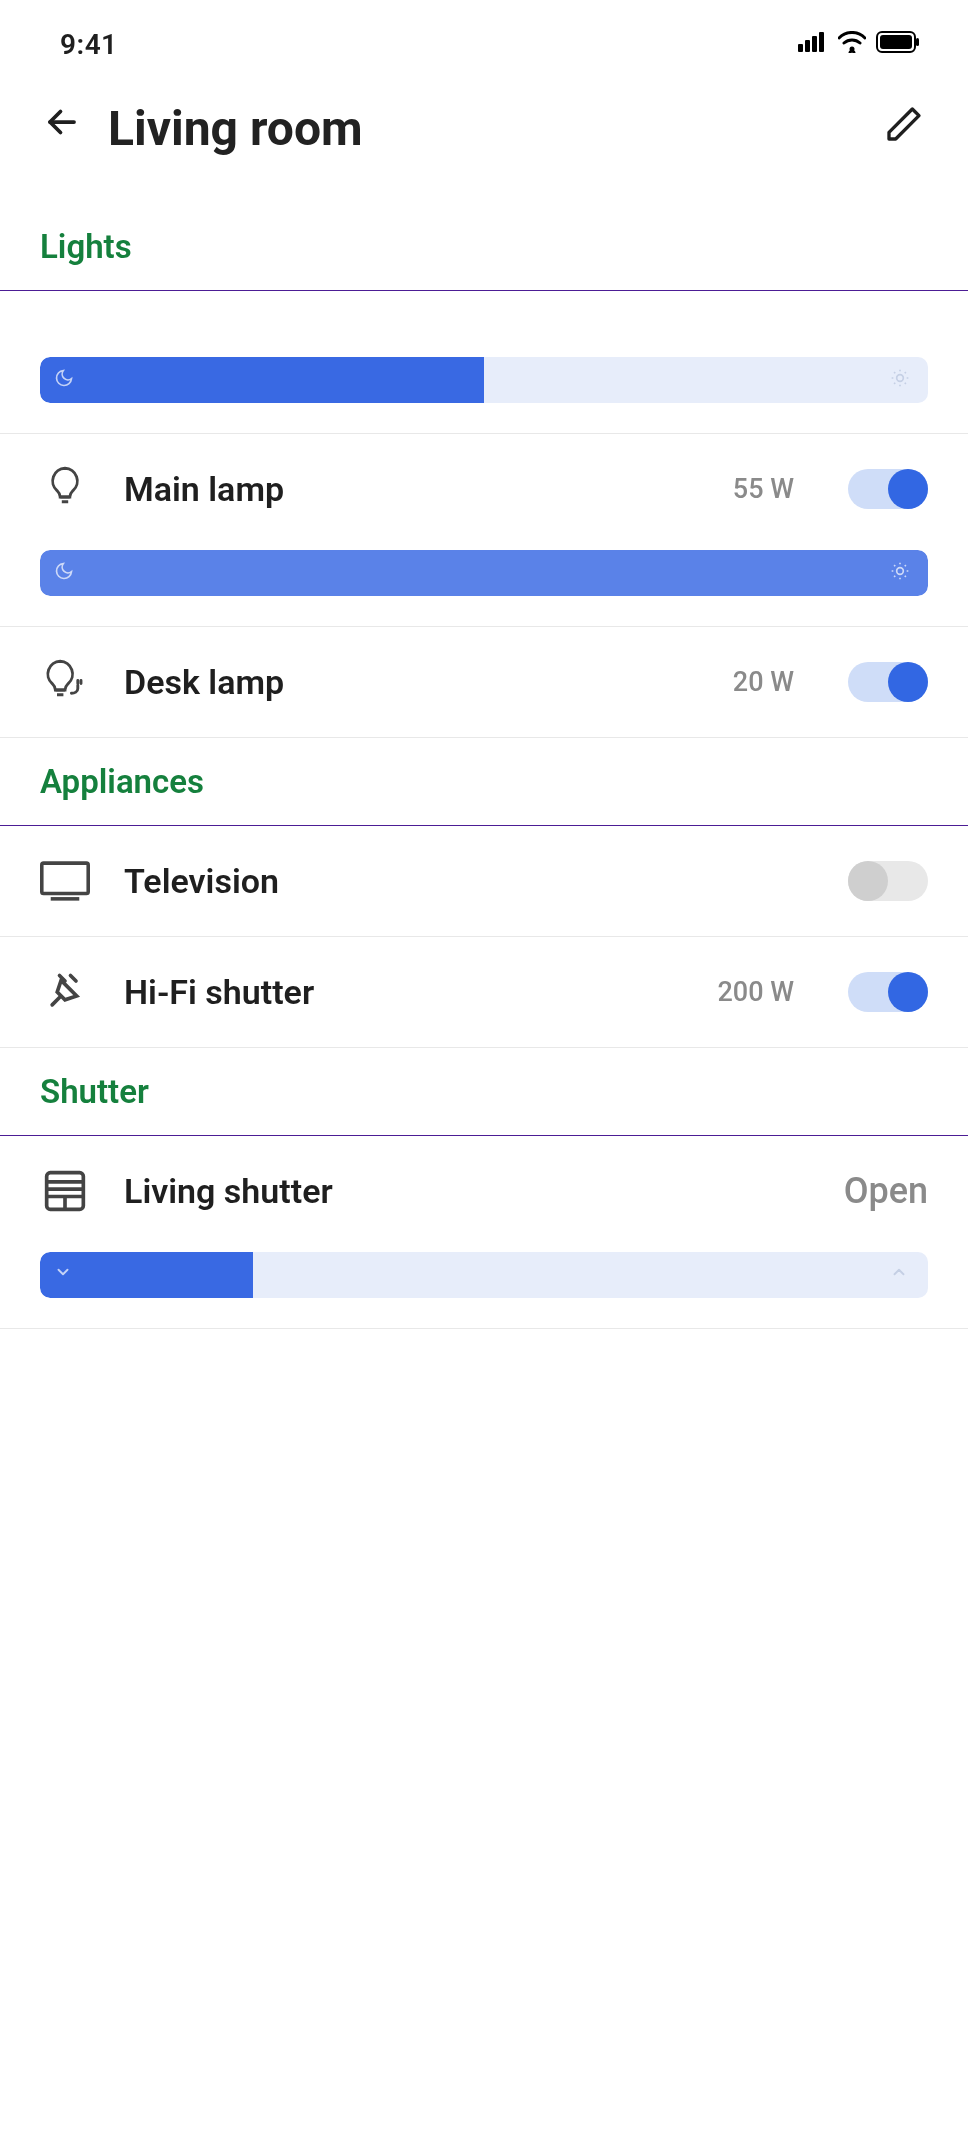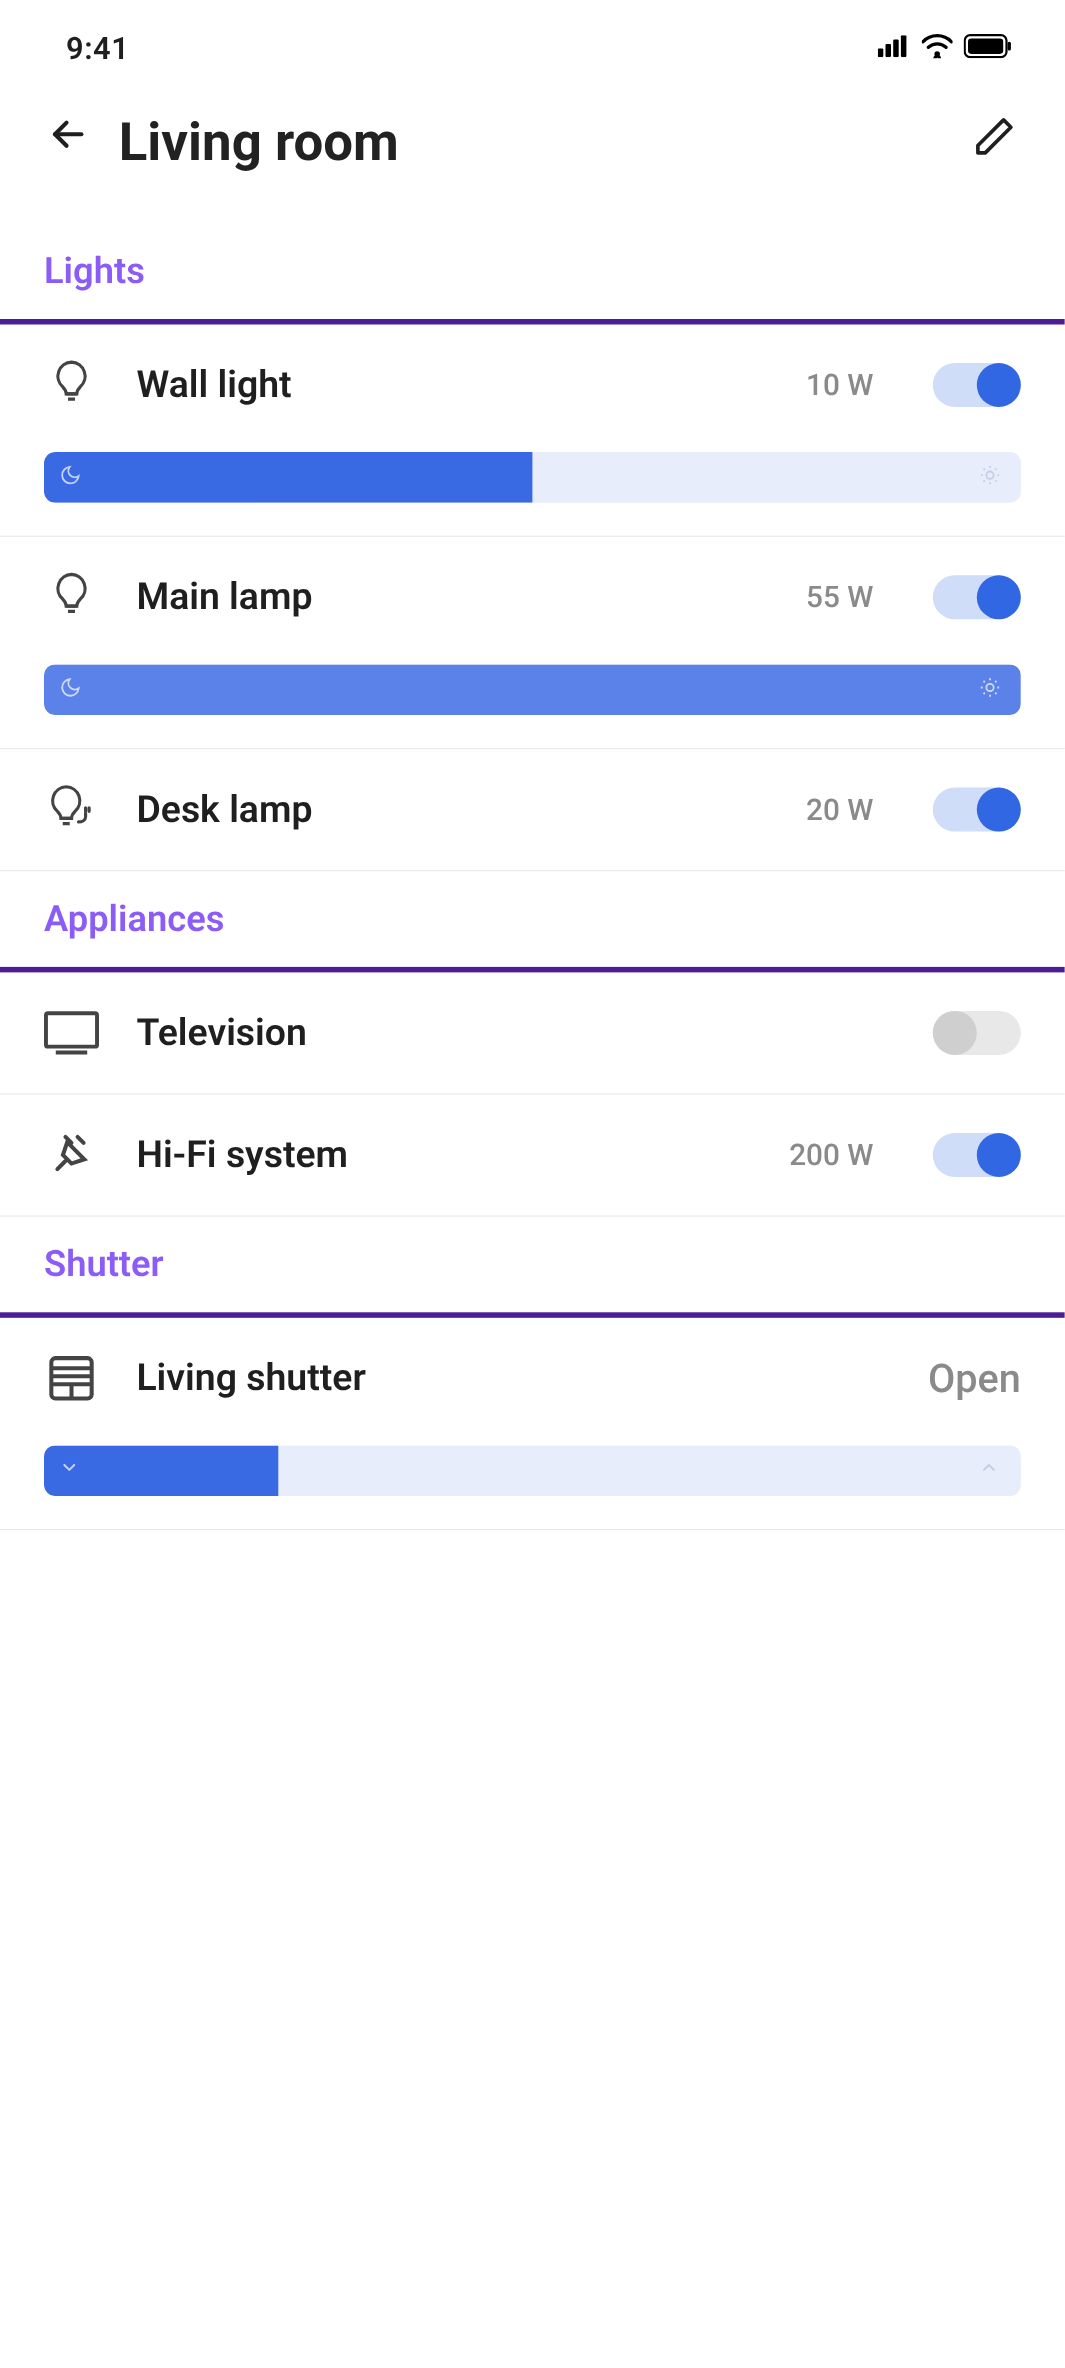--- a/index.html
+++ b/index.html
@@ -58,22 +58,22 @@
     align-items: center;
     justify-content: center;
     cursor: pointer;
   }
 
   
   .section-header {
     padding: 24px 40px 24px 40px;
     font-size: 33px;
     font-weight: 600;
-    color: #8b5cf6;
-    border-bottom: 5px solid #4c1d95;
+    color: #15803d;
+    border-bottom: 1px solid #4c1d95;
   }
   .section-header.lights { padding-top: 10px; }
 
   
   .row {
     padding: 30px 40px 30px 40px;
     border-bottom: 1px solid #e8e8e8;
   }
   .row-top {
     display: flex;
@@ -197,33 +197,20 @@
   <div class="edit-btn">
     <svg width="40" height="40" viewBox="0 0 24 24" fill="none" stroke="#1f1f1f" stroke-width="2" stroke-linecap="round" stroke-linejoin="round">
       <path d="M17 3l4 4L7 21H3v-4L17 3z"></path>
     </svg>
   </div>
 </div>
 
 <div class="section-header lights">Lights</div>
 
 <div class="row">
-  <div class="row-top">
-    <div class="row-icon">
-      <svg width="40" height="48" viewBox="0 0 24 30" fill="none" stroke="#444" stroke-width="1.8">
-        <path d="M9 20h6 M10 23h4"></path>
-        <path d="M12 2a8 8 0 0 0-5 14c1 1 2 2 2 4h6c0-2 1-3 2-4a8 8 0 0 0-5-14z"></path>
-      </svg>
-    </div>
-    <div class="row-label">Wall light</div>
-    <div class="row-watt">10 W</div>
-    <div class="toggle on">
-        <div class="toggle-knob"></div>
-      </div>
-  </div>
   <div class="slider">
     <div class="slider-fill" style="width:50%"></div>
     <span class="slider-icon-left">
       <svg width="20" height="20" viewBox="0 0 24 24" fill="none" stroke="#fff" stroke-width="2">
           <path d="M21 12.8A9 9 0 1 1 11.2 3a7 7 0 0 0 9.8 9.8z"></path>
         </svg>
     </span>
     <span class="slider-icon-right">
       <svg width="20" height="20" viewBox="0 0 24 24" fill="none" stroke="#b7c3dc" stroke-width="2">
           <circle cx="12" cy="12" r="4"></circle>
@@ -299,21 +286,21 @@
 
 <div class="row">
   <div class="row-top">
     <div class="row-icon">
       <svg width="44" height="44" viewBox="0 0 24 24" fill="none" stroke="#444" stroke-width="2" stroke-linecap="round">
         <path d="M9 3l3 3M15 3l3 3"></path>
         <path d="M6 9l12-0 a0 0 0 0 1 0 0 l-3 6h-6l-3-6z" transform="rotate(45 12 12)"></path>
         <path d="M5 19l4-4"></path>
       </svg>
     </div>
-    <div class="row-label">Hi-Fi system</div>
+    <div class="row-label">Hi-Fi shutter</div>
     <div class="row-watt">200 W</div>
     <div class="toggle on">
         <div class="toggle-knob"></div>
       </div>
   </div>
 </div>
 
 <div class="section-header">Shutter</div>
 
 <div class="row" style="border-bottom:1px solid #e8e8e8;">

